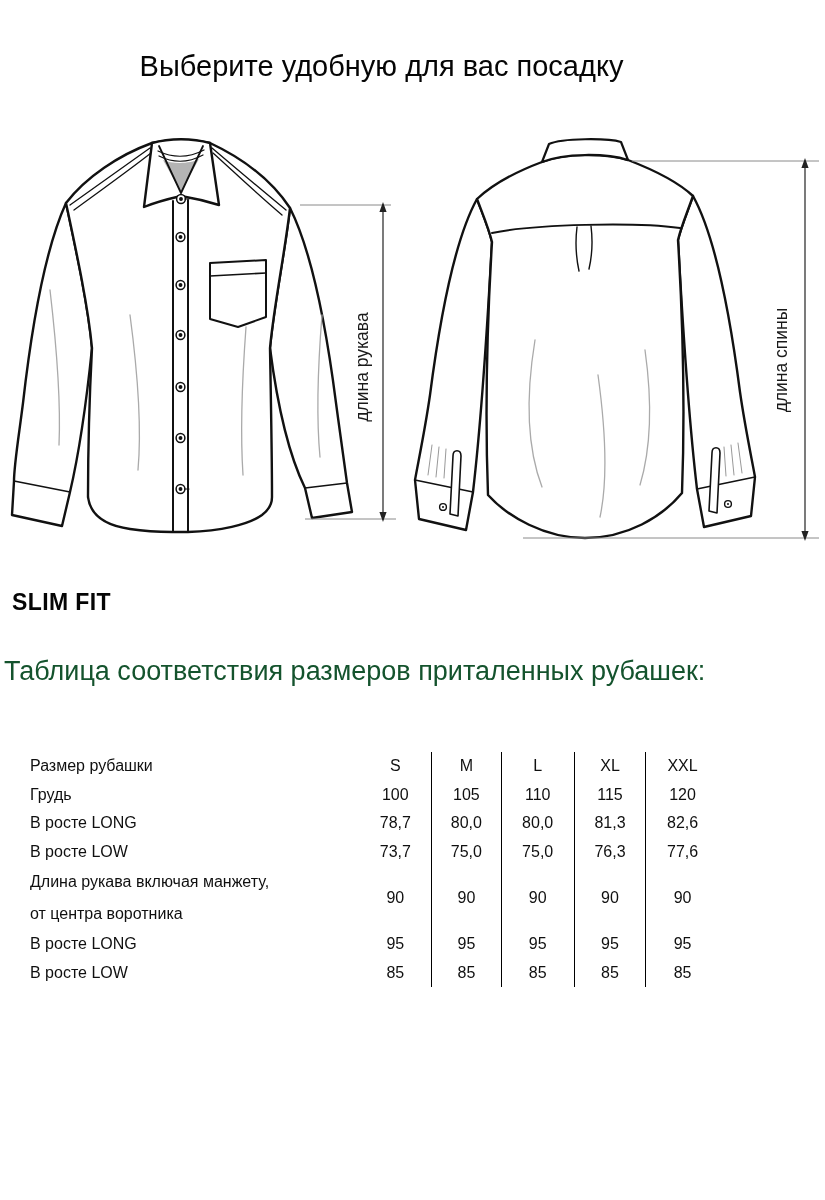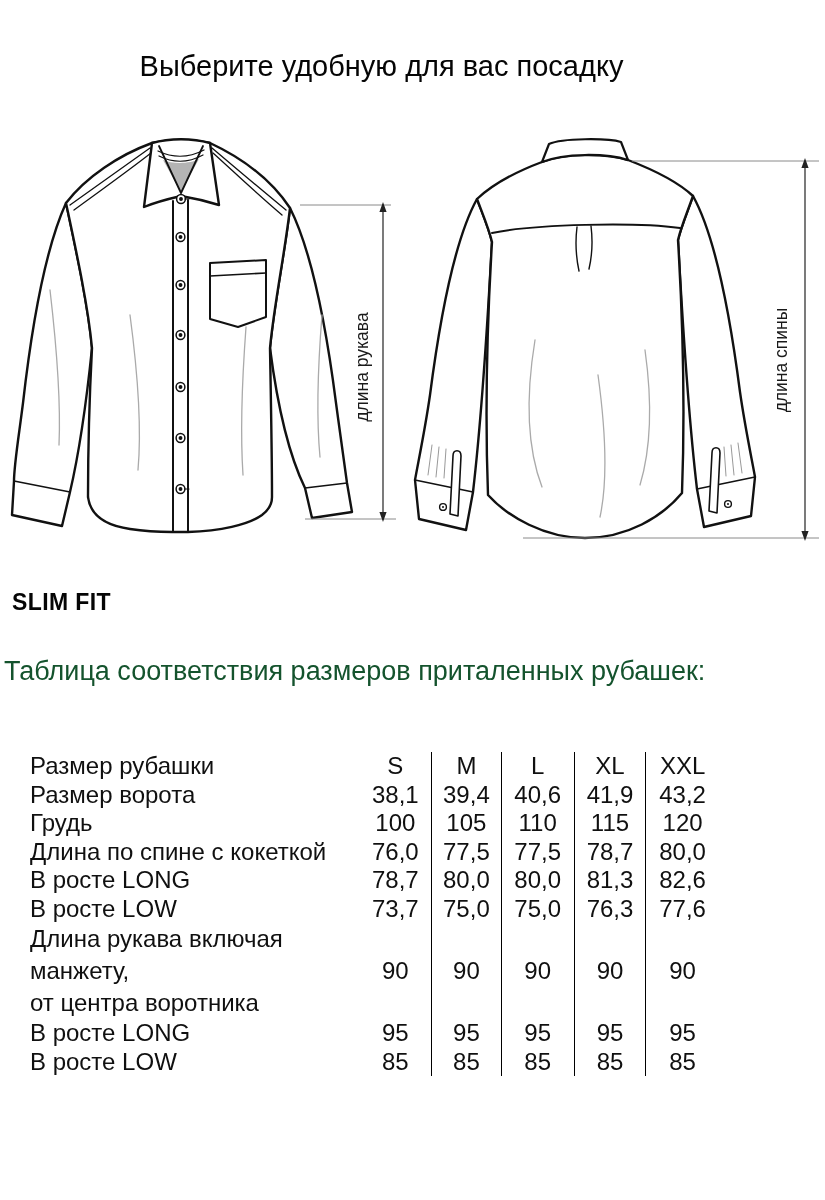--- a/index.html
+++ b/index.html
@@ -15,21 +15,21 @@
   .slim-heading{
     position:absolute;left:12px;top:589px;font-size:23px;font-weight:bold;
     letter-spacing:0.4px;color:#050505;
   }
   .subtitle{
     position:absolute;left:4px;top:656px;font-size:27px;color:#14532d;
   }
   .table-wrap{position:absolute;left:30px;top:752px;width:692px;}
   table.size-table{
     border-collapse:collapse;table-layout:fixed;width:689px;
-    font-size:24px;color:#101010;
+    font-size:16px;color:#101010;
   }
   table.size-table td{
     padding:0;height:28.5px;line-height:28.5px;vertical-align:middle;
   }
   td.lbl{width:328px;text-align:left;white-space:pre-line;}
   td.val{text-align:center;}
   td.sep{border-left:1.5px solid #000;}
   tr.tall td.lbl{line-height:32px;margin-left:6px;}
   svg text{font-family:"Liberation Sans", sans-serif;fill:#1a1a1a;}
 </style>
@@ -153,44 +153,28 @@
     <tbody>
         <tr>
     <td class="lbl">Размер рубашки</td>
   <td class="val">S</td>
           <td class="val sep">M</td>
           <td class="val sep">L</td>
           <td class="val sep">XL</td>
           <td class="val sep">XXL</td>
         </tr>
         <tr>
-    <td class="lbl">Размер ворота</td>
-  <td class="val">38,1</td>
-          <td class="val sep">39,4</td>
-          <td class="val sep">40,6</td>
-          <td class="val sep">41,9</td>
-          <td class="val sep">43,2</td>
-        </tr>
-        <tr>
     <td class="lbl">Грудь</td>
   <td class="val">100</td>
           <td class="val sep">105</td>
           <td class="val sep">110</td>
           <td class="val sep">115</td>
           <td class="val sep">120</td>
         </tr>
         <tr>
-    <td class="lbl">Длина по спине с кокеткой</td>
-  <td class="val">76,0</td>
-          <td class="val sep">77,5</td>
-          <td class="val sep">77,5</td>
-          <td class="val sep">78,7</td>
-          <td class="val sep">80,0</td>
-        </tr>
-        <tr>
     <td class="lbl">В росте LONG</td>
   <td class="val">78,7</td>
           <td class="val sep">80,0</td>
           <td class="val sep">80,0</td>
           <td class="val sep">81,3</td>
           <td class="val sep">82,6</td>
         </tr>
         <tr>
     <td class="lbl">В росте LOW</td>
   <td class="val">73,7</td>

